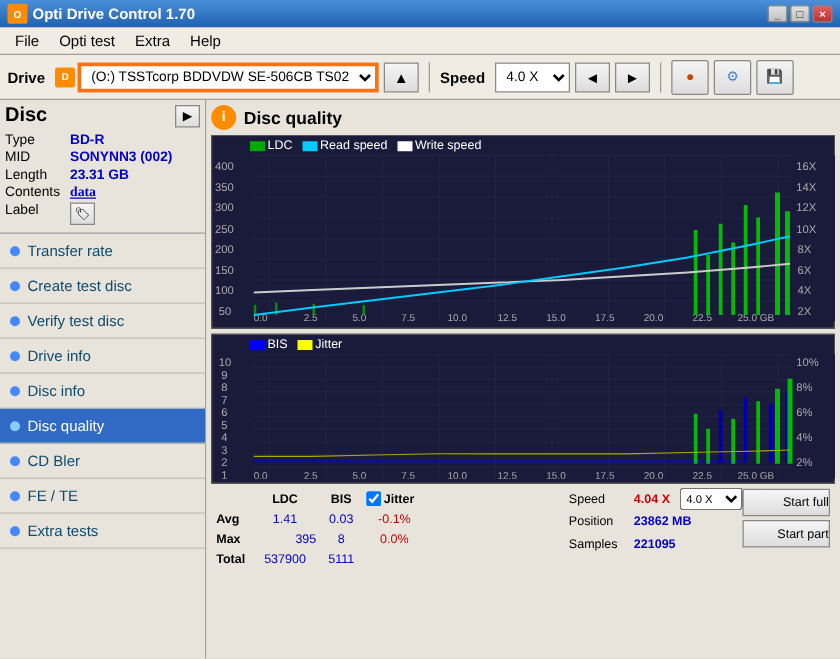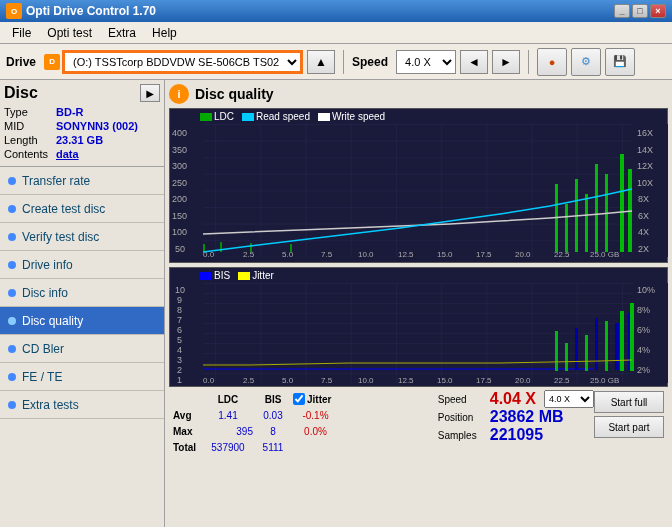--- a/index.html
+++ b/index.html
@@ -35,21 +35,21 @@
     .sidebar { width: 165px; background: #e8e4dc; border-right: 1px solid #a0a0a0; display: flex; flex-direction: column; }
     
     
     .disc-panel { padding: 4px; border-bottom: 1px solid #a0a0a0; }
     .disc-header { display: flex; align-items: center; justify-content: space-between; margin-bottom: 4px; }
     .disc-title { font-size: 16px; font-weight: bold; color: #000; }
     .disc-arrow-btn { width: 20px; height: 18px; border: 1px solid #888; background: linear-gradient(to bottom, #f5f5f5, #ddd); cursor: pointer; display: flex; align-items: center; justify-content: center; font-size: 10px; }
     .disc-row { display: flex; margin-bottom: 2px; }
     .disc-key { width: 52px; color: #000; font-size: 11px; }
     .disc-val { color: #0000cc; font-size: 11px; font-weight: bold; }
-    .disc-val.link { color: #0000cc; text-decoration: underline; cursor: pointer; }
+    .disc-val.link { color: #0000cc; text-decoration: underline; cursor: pointer; font-family: Liberation Serif, serif; }
     .label-icon-btn { width: 20px; height: 18px; border: 1px solid #888; background: linear-gradient(to bottom, #f5f5f5, #ddd); cursor: pointer; display: flex; align-items: center; justify-content: center; font-size: 10px; }
 
     
     .nav-item { height: 28px; display: flex; align-items: center; padding: 0 8px; cursor: pointer; color: #0c4a6e; font-size: 12px; border-bottom: 1px solid #c0bdb0; gap: 6px; }
     .nav-item.active { background: #316ac5; color: white; }
     .nav-dot { width: 8px; height: 8px; border-radius: 50%; background: #4488ff; flex-shrink: 0; }
     .nav-item.active .nav-dot { background: #88ccff; }
 
     
     .status-section { margin-top: auto; border-top: 1px solid #a0a0a0; }
@@ -81,25 +81,25 @@
     .stats-label { width: 30px; font-size: 10px; color: #000; font-weight: bold; }
     .stats-ldc { width: 50px; font-size: 10px; color: #0000cc; text-align: center; }
     .stats-bis { width: 40px; font-size: 10px; color: #0000cc; text-align: center; }
     .stats-jitter-area { display: flex; align-items: center; gap: 2px; }
     .col-header { font-size: 10px; color: #000; font-weight: bold; }
     .small-checkbox { width: 12px; height: 12px; }
     
     .right-stats { display: flex; flex-direction: column; gap: 2px; padding-left: 8px; }
     .right-stats-row { display: flex; align-items: center; height: 16px; gap: 4px; }
     .right-stats-label { width: 48px; font-size: 10px; color: #000; }
-    .right-stats-val { font-size: 16px; color: #cc0000; font-weight: bold; }
+    .right-stats-val { font-size: 10px; color: #cc0000; font-weight: bold; }
     .right-stats-val.blue { color: #0000cc; }
 
     .start-btns { display: flex; flex-direction: column; gap: 3px; margin-left: auto; }
-    .start-btn { height: 22px; width: 70px; border: 1px solid #888; background: linear-gradient(to bottom, #f5f5f5, #ddd); cursor: pointer; font-size: 10px; }
+    .start-btn { height: 22px; width: 70px; border: 1px solid #888; background: linear-gradient(to bottom, #f5f5f5, #ddd); cursor: pointer; font-size: 10px; text-align: right; }
   </style>
 </head>
 <body>
 
 <div class="title-bar">
   <div class="title-bar-left">
     <div class="title-bar-icon">O</div>
     <span>Opti Drive Control 1.70</span>
   </div>
   <div class="title-bar-buttons">
@@ -156,20 +156,24 @@
         <span class="disc-val">SONYNN3 (002)</span>
       </div>
       <div class="disc-row">
         <span class="disc-key">Length</span>
         <span class="disc-val">23.31 GB</span>
       </div>
       <div class="disc-row">
         <span class="disc-key">Contents</span>
         <span class="disc-val link">data</span>
       </div>
+      <div class="disc-row">
+        <span class="disc-key">Label</span>
+        <div class="label-icon-btn">🏷</div>
+      </div>
     </div>
 
     <div>
       <div class="nav-item">
         <div class="nav-dot"></div>
         <span>Transfer rate</span>
       </div>
       <div class="nav-item">
         <div class="nav-dot"></div>
         <span>Create test disc</span>

